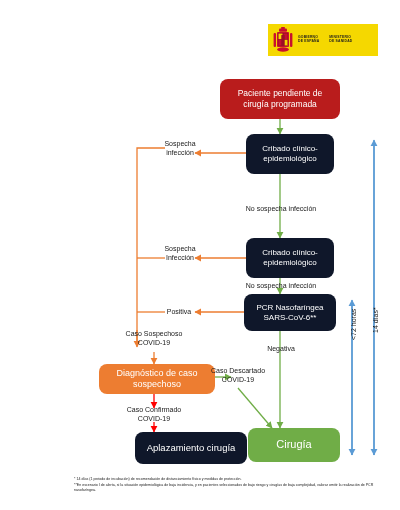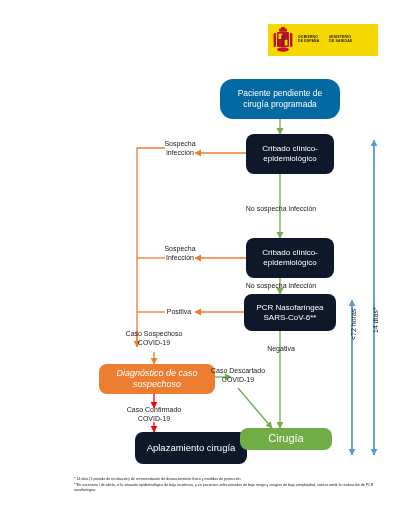--- a/index.html
+++ b/index.html
@@ -24,23 +24,23 @@
     font-size:3.4px;letter-spacing:.2px;color:#1c1c1c;font-weight:700;
     white-space:nowrap;text-transform:uppercase;
   }
 
   
   .node{
     position:absolute;box-sizing:border-box;
     border-radius:8px;display:flex;align-items:center;justify-content:center;
     text-align:center;color:#ffffff;line-height:1.25;padding:2px 4px;
   }
-  .n-gray{background:#0369a1;border-radius:13px;}
+  .n-gray{background:#b91c1c;}
   .n-blue{background:#0f172a;}
-  .n-orange{background:#ed7d31;font-style:italic;}
+  .n-orange{background:#ed7d31;}
   .n-red{background:#0f172a;margin-left:34px;}
   .n-green{background:#70ad47;}
 
   
   .lbl{
     position:absolute;color:#191919;text-align:center;line-height:1.3;
     font-size:7px;white-space:pre-line;
   }
   .lbl-rot{
     position:absolute;color:#191919;font-size:7px;white-space:nowrap;
@@ -149,21 +149,21 @@
   <div class="node n-blue" style="left:246px;top:134px;width:88px;height:40px;font-size:8px;">Cribado clínico-epidemiológico</div>
 
   <div class="node n-blue" style="left:246px;top:238px;width:88px;height:40px;font-size:8px;">Cribado clínico-epidemiológico</div>
 
   <div class="node n-blue" style="left:244px;top:294px;width:92px;height:37px;font-size:8px;">PCR Nasofaríngea SARS-CoV-6**</div>
 
   <div class="node n-orange" style="left:99px;top:364px;width:116px;height:30px;font-size:9px;">Diagnóstico de caso sospechoso</div>
 
   <div class="node n-red" style="left:101px;top:432px;width:112px;height:32px;font-size:9.5px;">Aplazamiento cirugía</div>
 
-  <div class="node n-green" style="left:240px;top:428px;width:92px;height:22px;font-size:11px;">Cirugía</div>
+  <div class="node n-green" style="left:248px;top:428px;width:92px;height:34px;font-size:11px;">Cirugía</div>
 
   <div class="lbl" style="left:150px;top:139px;width:60px;">Sospecha
 infección</div>
 
   <div class="lbl" style="left:150px;top:244px;width:60px;">Sospecha
 Infección</div>
 
   <div class="lbl" style="left:222px;top:204px;width:118px;">No sospecha infección</div>
 
   <div class="lbl" style="left:222px;top:281px;width:118px;">No sospecha infección</div>

